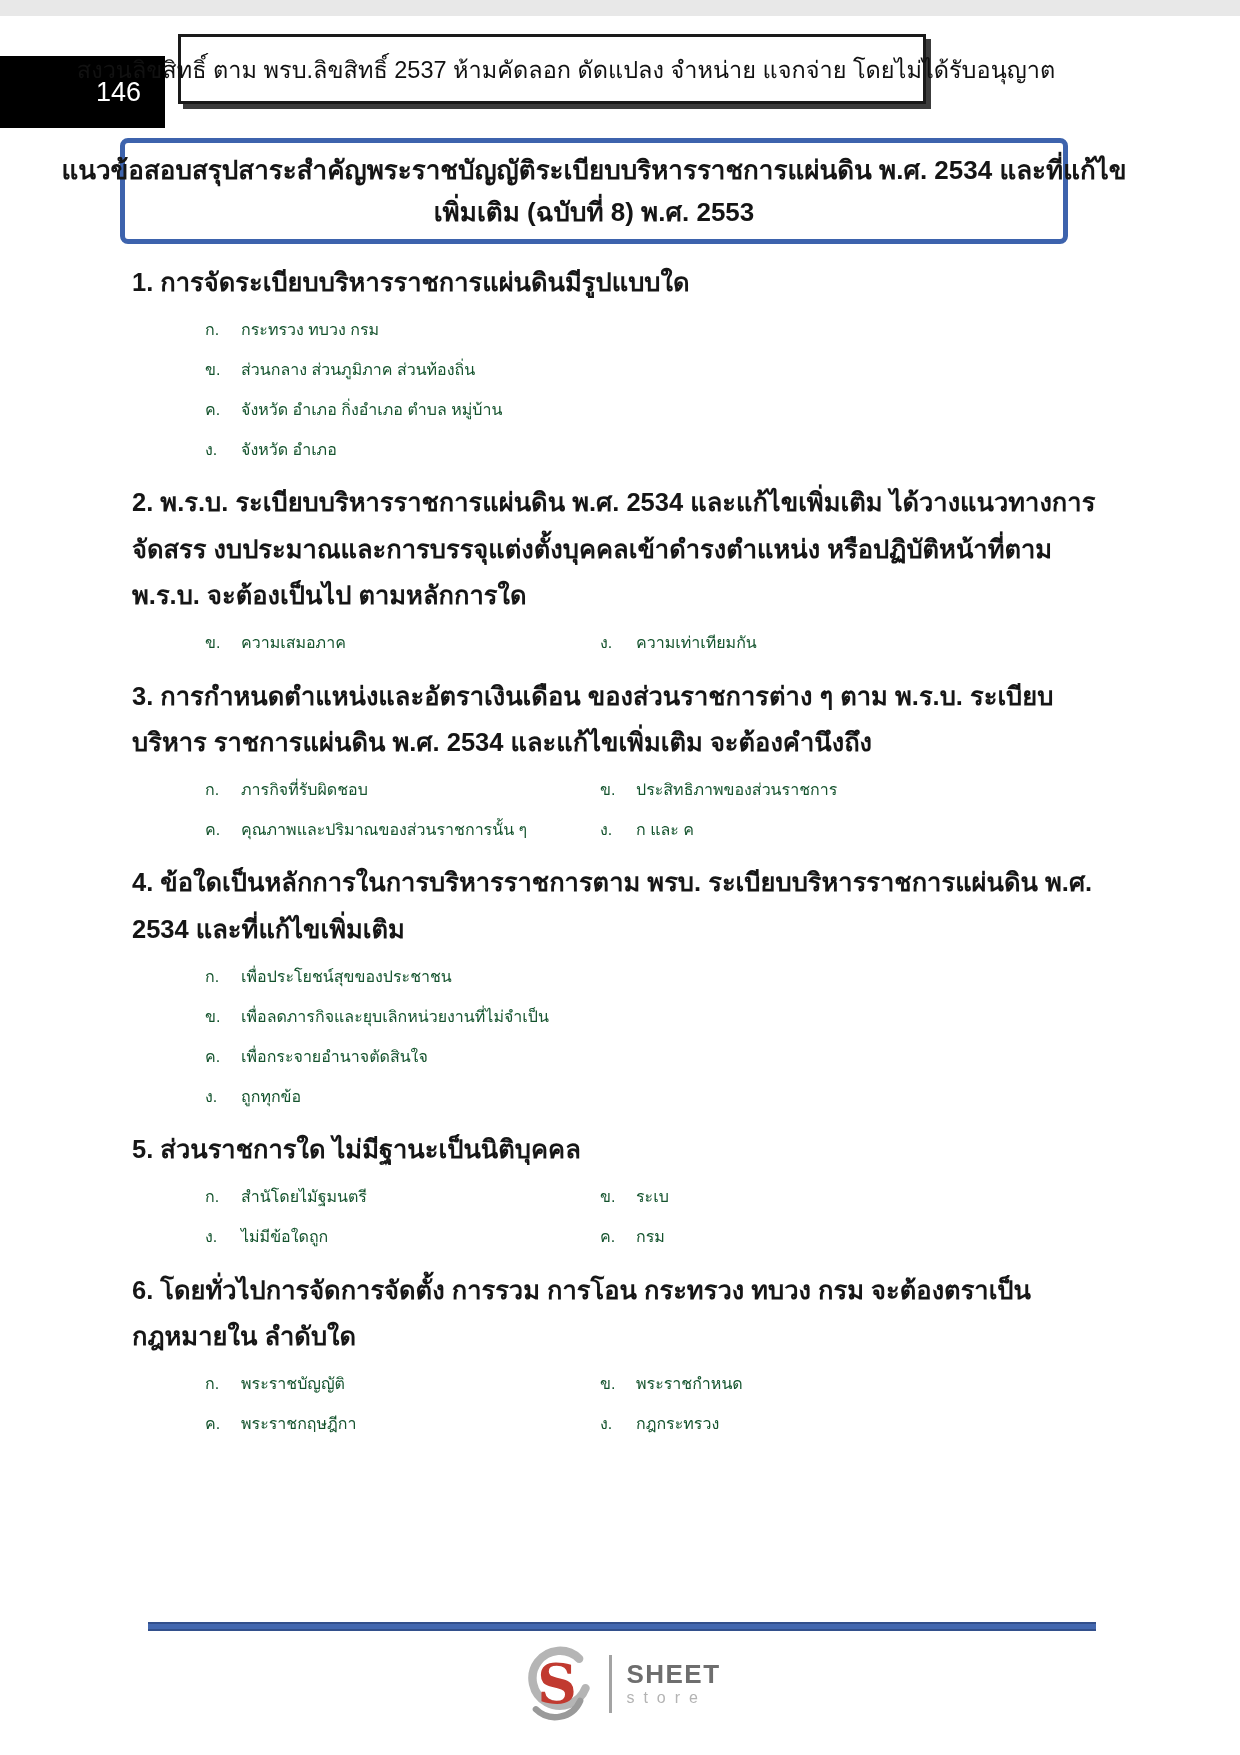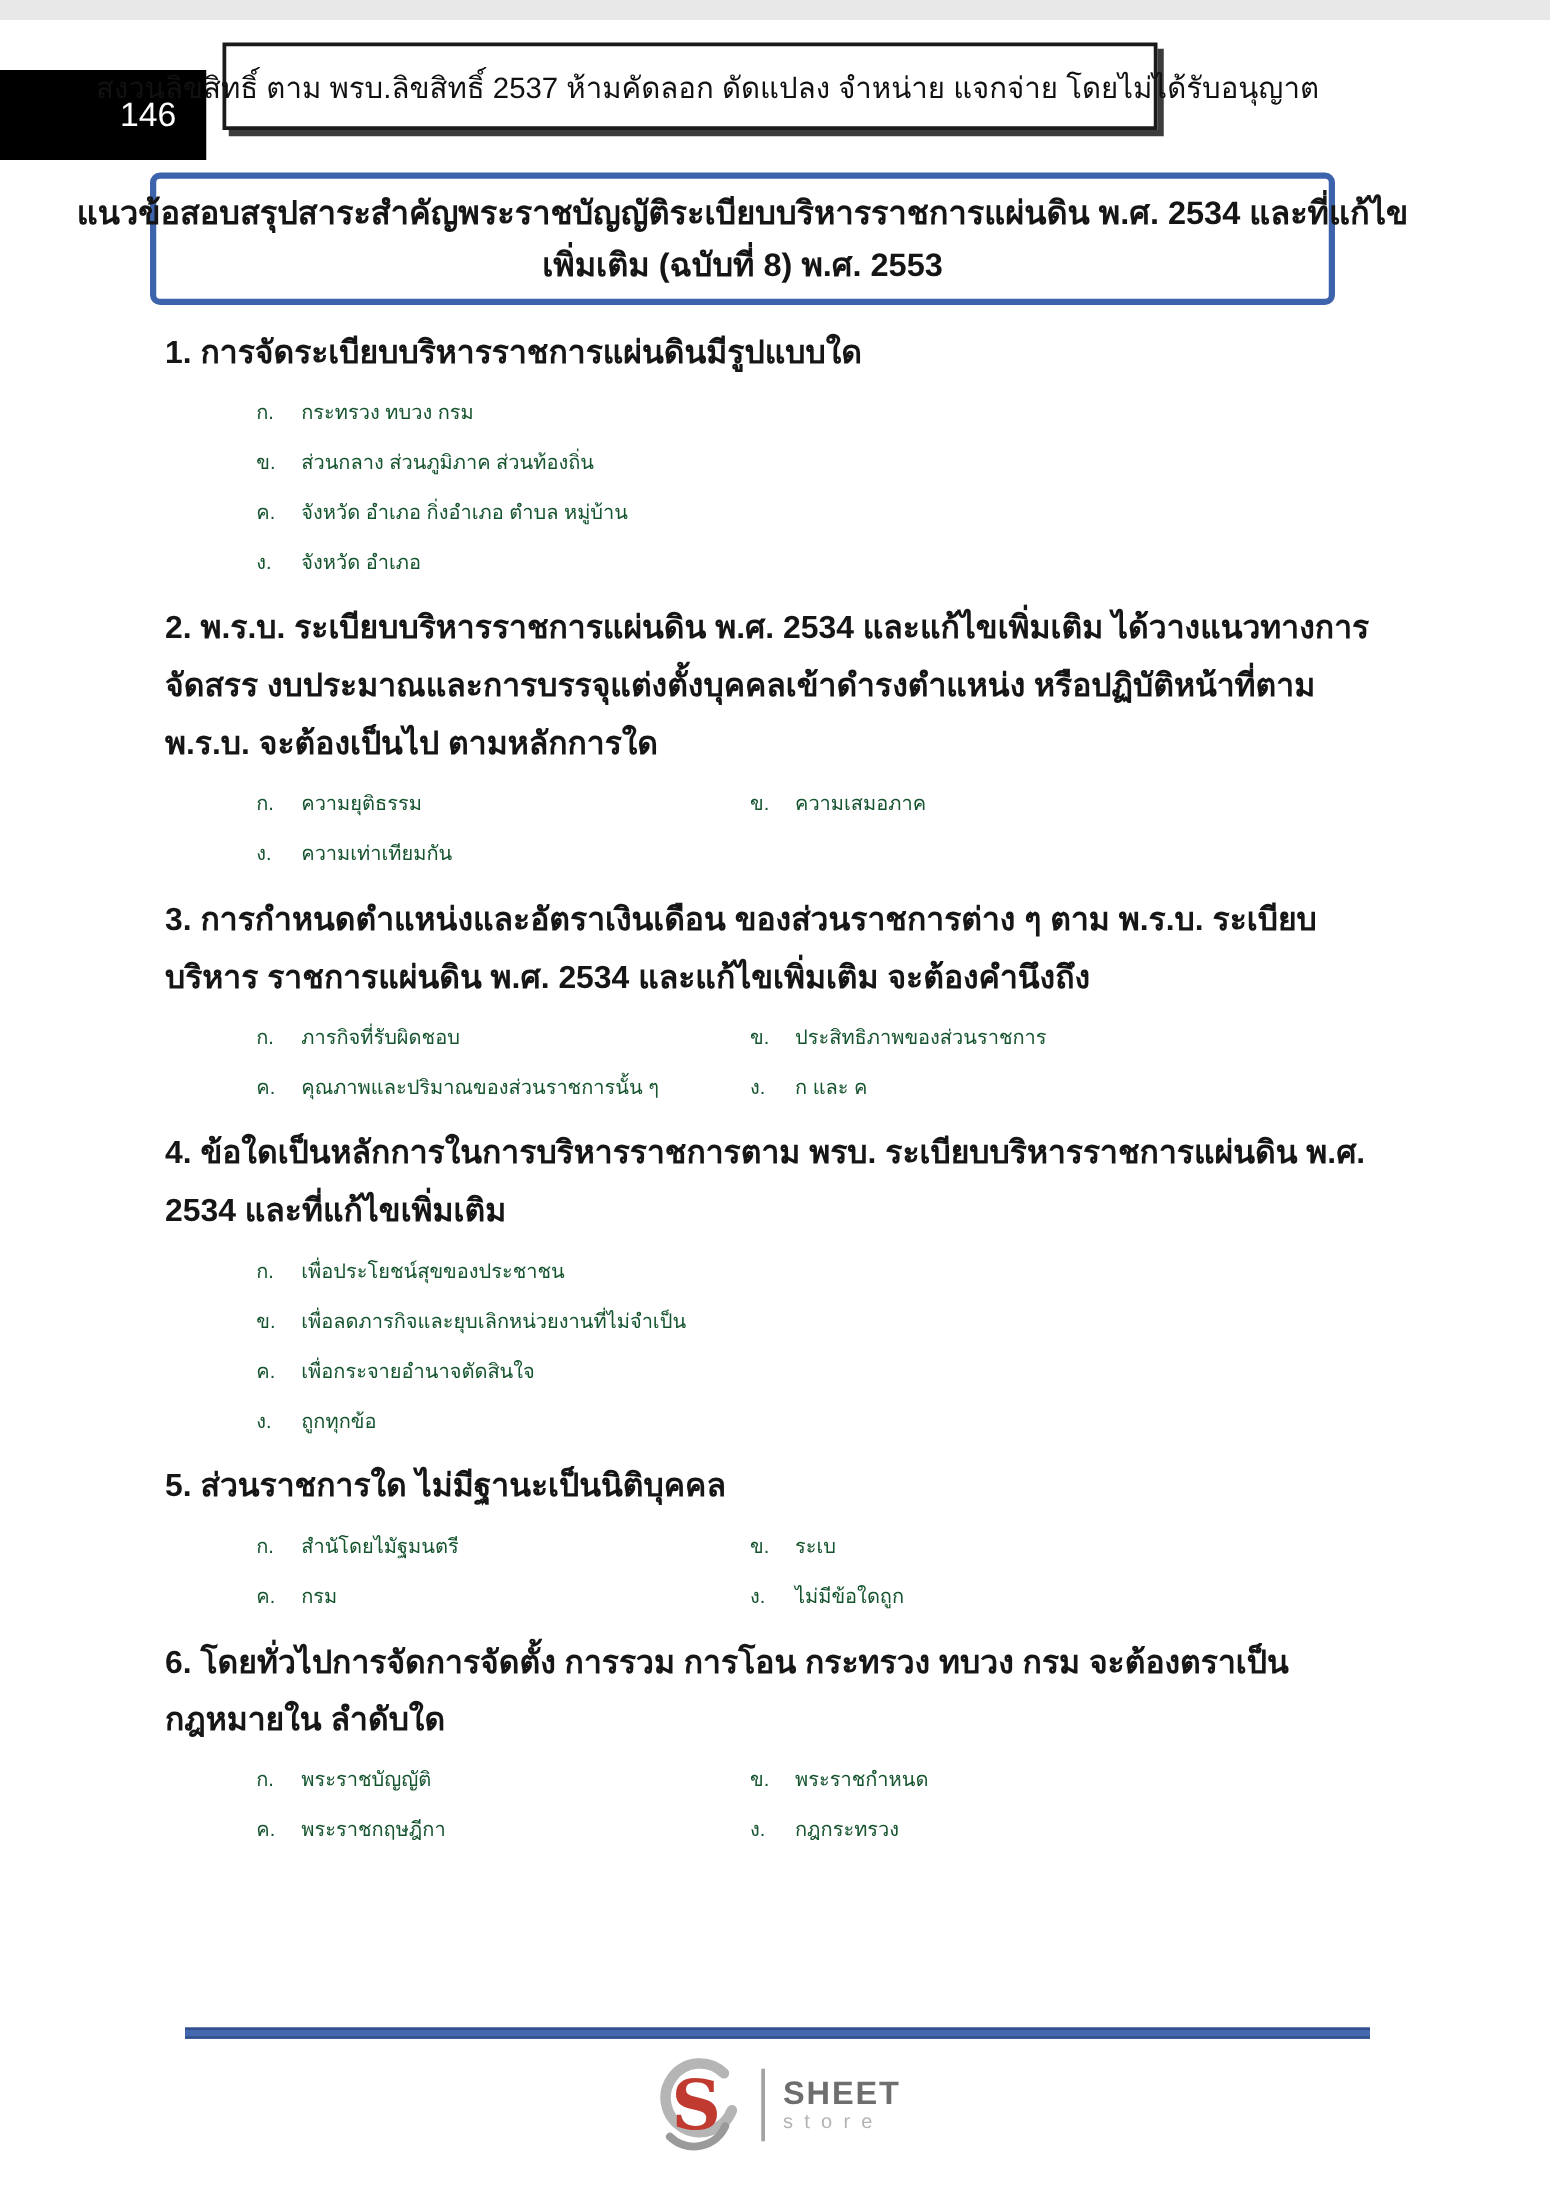--- a/index.html
+++ b/index.html
@@ -122,21 +122,20 @@
         <div class="opts cols-1">
           <div class="opt"><span class="opt-label">ก.</span><span class="opt-text">กระทรวง ทบวง กรม</span></div>
           <div class="opt"><span class="opt-label">ข.</span><span class="opt-text">ส่วนกลาง ส่วนภูมิภาค ส่วนท้องถิ่น</span></div>
           <div class="opt"><span class="opt-label">ค.</span><span class="opt-text">จังหวัด อำเภอ กิ่งอำเภอ ตำบล หมู่บ้าน</span></div>
           <div class="opt"><span class="opt-label">ง.</span><span class="opt-text">จังหวัด อำเภอ</span></div>
         </div>
       </div>
       <div class="question">
         <p class="q-text">2. พ.ร.บ. ระเบียบบริหารราชการแผ่นดิน พ.ศ. 2534 และแก้ไขเพิ่มเติม ได้วางแนวทางการจัดสรร งบประมาณและการบรรจุแต่งตั้งบุคคลเข้าดำรงตำแหน่ง หรือปฏิบัติหน้าที่ตาม พ.ร.บ. จะต้องเป็นไป ตามหลักการใด</p>
         <div class="opts cols-2">
-          <div class="opt"><span class="opt-label">ก.</span><span class="opt-text">ความยุติธรรม</span></div>
           <div class="opt"><span class="opt-label">ข.</span><span class="opt-text">ความเสมอภาค</span></div>
           <div class="opt"><span class="opt-label">ง.</span><span class="opt-text">ความเท่าเทียมกัน</span></div>
         </div>
       </div>
       <div class="question">
         <p class="q-text">3. การกำหนดตำแหน่งและอัตราเงินเดือน ของส่วนราชการต่าง ๆ ตาม พ.ร.บ. ระเบียบบริหาร ราชการแผ่นดิน พ.ศ. 2534 และแก้ไขเพิ่มเติม จะต้องคำนึงถึง</p>
         <div class="opts cols-2">
           <div class="opt"><span class="opt-label">ก.</span><span class="opt-text">ภารกิจที่รับผิดชอบ</span></div>
           <div class="opt"><span class="opt-label">ข.</span><span class="opt-text">ประสิทธิภาพของส่วนราชการ</span></div>
           <div class="opt"><span class="opt-label">ค.</span><span class="opt-text">คุณภาพและปริมาณของส่วนราชการนั้น ๆ</span></div>
@@ -150,22 +149,22 @@
           <div class="opt"><span class="opt-label">ข.</span><span class="opt-text">เพื่อลดภารกิจและยุบเลิกหน่วยงานที่ไม่จำเป็น</span></div>
           <div class="opt"><span class="opt-label">ค.</span><span class="opt-text">เพื่อกระจายอำนาจตัดสินใจ</span></div>
           <div class="opt"><span class="opt-label">ง.</span><span class="opt-text">ถูกทุกข้อ</span></div>
         </div>
       </div>
       <div class="question">
         <p class="q-text">5. ส่วนราชการใด ไม่มีฐานะเป็นนิติบุคคล</p>
         <div class="opts cols-2">
           <div class="opt"><span class="opt-label">ก.</span><span class="opt-text">สำนัโดยไมัฐมนตรี</span></div>
           <div class="opt"><span class="opt-label">ข.</span><span class="opt-text">ระเบ</span></div>
+          <div class="opt"><span class="opt-label">ง.</span><span class="opt-text">ไม่มีข้อใดถูก</span></div>
           <div class="opt"><span class="opt-label">ค.</span><span class="opt-text">กรม</span></div>
-          <div class="opt"><span class="opt-label">ง.</span><span class="opt-text">ไม่มีข้อใดถูก</span></div>
         </div>
       </div>
       <div class="question">
         <p class="q-text">6. โดยทั่วไปการจัดการจัดตั้ง การรวม การโอน กระทรวง ทบวง กรม จะต้องตราเป็นกฎหมายใน ลำดับใด</p>
         <div class="opts cols-2">
           <div class="opt"><span class="opt-label">ก.</span><span class="opt-text">พระราชบัญญัติ</span></div>
           <div class="opt"><span class="opt-label">ข.</span><span class="opt-text">พระราชกำหนด</span></div>
           <div class="opt"><span class="opt-label">ค.</span><span class="opt-text">พระราชกฤษฎีกา</span></div>
           <div class="opt"><span class="opt-label">ง.</span><span class="opt-text">กฎกระทรวง</span></div>
         </div>

